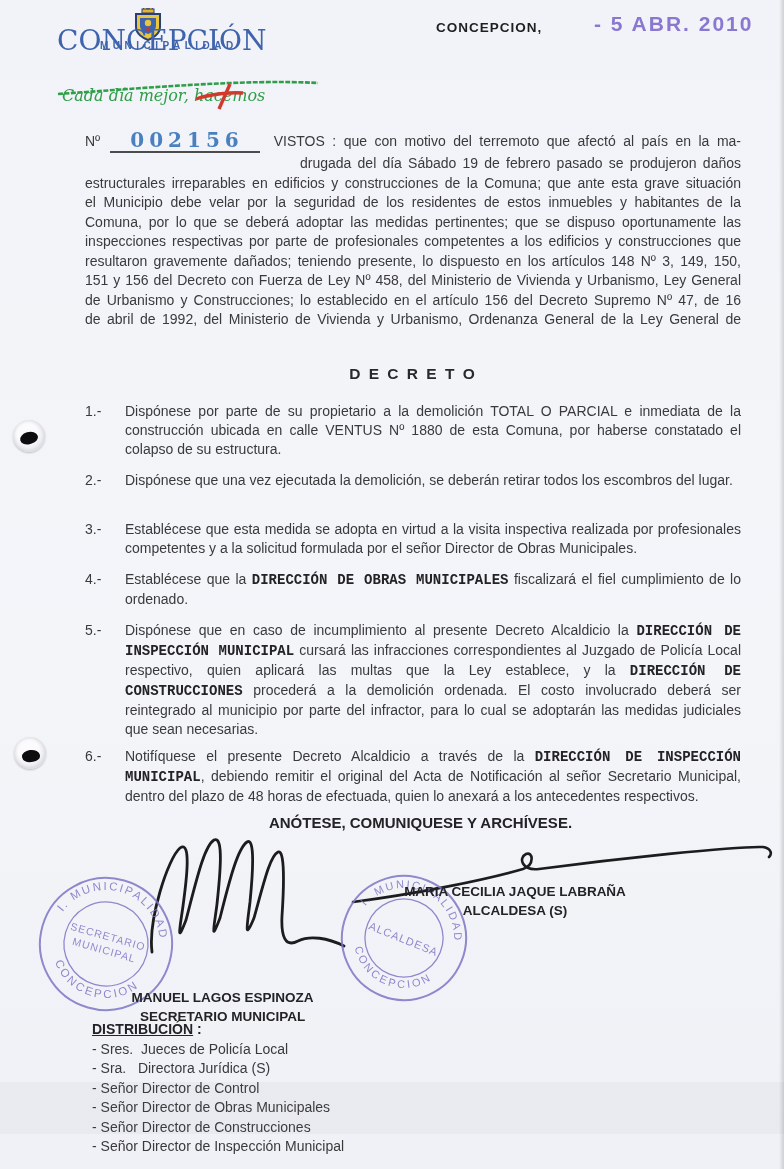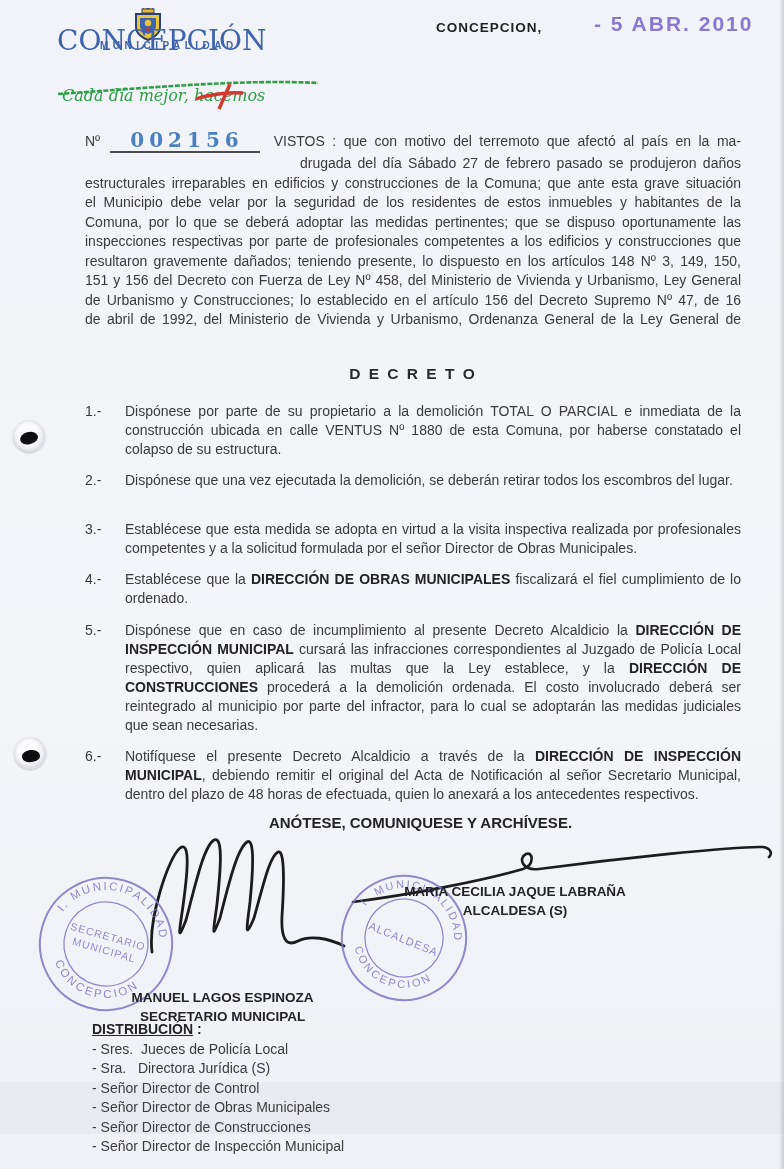--- a/index.html
+++ b/index.html
@@ -42,21 +42,21 @@
   .l0{flex:1;text-align:justify;text-align-last:justify;}
   .jl{text-align:justify;text-align-last:justify;}
   .indent2{padding-left:215px;}
 
   .decreto{position:absolute;left:85px;top:365px;width:656px;text-align:center;
     font-size:15.5px;font-weight:bold;letter-spacing:2px;color:#29292c;}
 
   .item{position:absolute;left:85px;width:656px;display:flex;font-size:14px;line-height:19px;}
   .item-no{flex:none;width:40px;}
   .item-body{flex:1;text-align:justify;}
-  .seg-b{font-weight:bold;color:#232326;}
+  .seg-b{font-weight:bold;color:#232326;font-family:Liberation Mono, monospace;}
 
   .closing{position:absolute;left:85px;top:814px;width:656px;text-align:center;
     padding-left:15px;box-sizing:border-box;font-size:15px;font-weight:bold;color:#232326;}
 
   
   .sig{position:absolute;}
   .stamp{position:absolute;opacity:.85;}
   .name-block{position:absolute;text-align:center;font-weight:bold;color:#232326;}
   .name-block .nm{font-size:13.5px;line-height:16px;}
   .name-block .tt{font-size:13.5px;line-height:16px;margin-top:3px;}
@@ -100,21 +100,21 @@
   </svg>
   <div class="place">CONCEPCION,</div>
   <div class="datestamp">- 5 ABR. 2010</div>
 
   <div class="vistos">
     <div class="numline">
       <span class="no-label">Nº</span>
       <span class="decree-no">002156</span>
       <span class="l0">VISTOS : que con motivo del terremoto que afectó al país en la ma-</span>
     </div>
-    <div class="jl indent2">drugada del día Sábado 27 de febrero pasado se produjeron daños</div>
+    <div class="jl indent2">drugada del día Sábado 19 de febrero pasado se produjeron daños</div>
     <div class="jl">estructurales irreparables en edificios y construcciones de la Comuna; que ante esta grave situación</div>
     <div class="jl">el Municipio debe velar por la seguridad de los residentes de estos inmuebles y habitantes de la</div>
     <div class="jl">Comuna, por lo que se deberá adoptar las medidas pertinentes; que se dispuso oportunamente las</div>
     <div class="jl">inspecciones respectivas por parte de profesionales competentes a los edificios y construcciones que</div>
     <div class="jl">resultaron gravemente dañados; teniendo presente, lo dispuesto en los artículos 148 Nº 3, 149, 150,</div>
     <div class="jl">151 y 156 del Decreto con Fuerza de Ley Nº 458, del Ministerio de Vivienda y Urbanismo, Ley General</div>
     <div class="jl">de Urbanismo y Construcciones; lo establecido en el artículo 156 del Decreto Supremo  Nº 47, de 16</div>
     <div class="jl">de abril de 1992, del Ministerio de Vivienda y Urbanismo, Ordenanza General de la Ley General de</div>
   </div>
 

